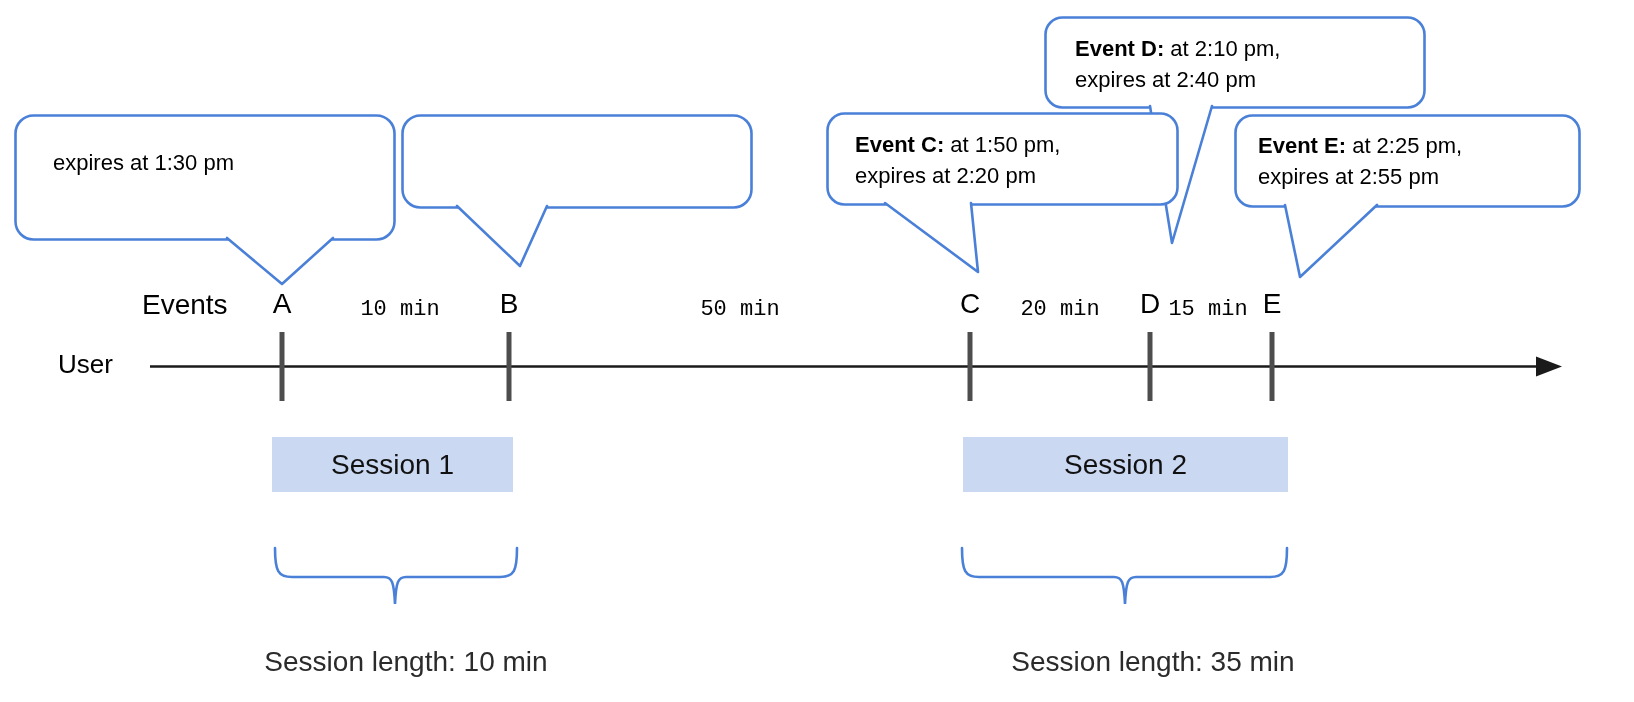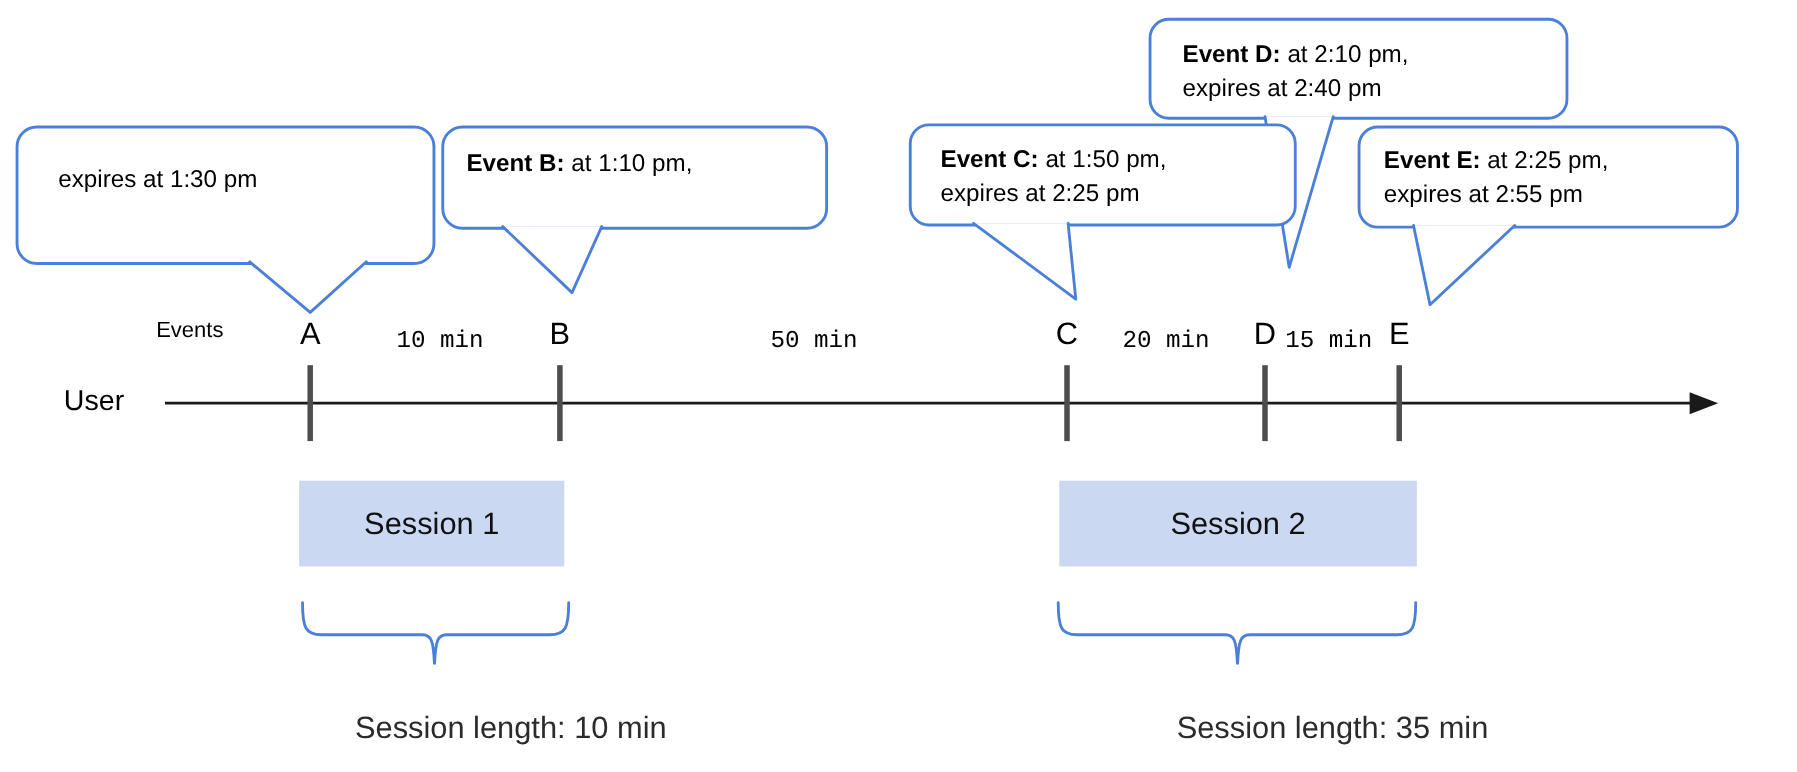--- a/index.html
+++ b/index.html
@@ -11,29 +11,29 @@
   .bubble{fill:#ffffff;stroke:var(--bubble_border,#4a80d8);stroke-width:2.6;}
   .tail{fill:#ffffff;stroke:var(--bubble_border,#4a80d8);stroke-width:2.6;stroke-linejoin:round;stroke-linecap:round;}
   .axis-line{stroke:var(--axis,#1a1a1a);stroke-width:2.6;}
   .arrow-head{fill:var(--axis,#1a1a1a);}
   .tick{stroke:var(--tick,#4d4d4d);stroke-width:5;}
   .brace{fill:none;stroke:var(--brace,#4a80d8);stroke-width:2.6;stroke-linecap:round;}
   .txt{position:absolute;white-space:nowrap;}
   .bubble-text{font-size:22px;line-height:31px;color:var(--text,#000);}
   .bubble-text b{font-weight:bold;}
   .axis-label{font-size:26px;color:var(--text,#000);}
-  .events-label{font-size:20px;color:var(--text,#000);}
+  .events-label{font-size:28px;color:var(--text,#000);}
   .event-letter{font-size:28px;width:40px;text-align:center;color:var(--text,#000);}
   .interval-label{font-size:22px;width:120px;text-align:center;color:var(--text,#000);font-family:Liberation Mono, monospace;}
   .session-box{
-    position:absolute;height:78px;background:var(--session_fill,#cbd8f2);
+    position:absolute;height:55px;background:var(--session_fill,#cbd8f2);
     display:flex;align-items:center;justify-content:center;
     font-size:28px;color:#111;
   }
-  .length-label{font-size:28px;width:400px;text-align:right;color:var(--length_text,#2b2b2b);}
+  .length-label{font-size:28px;width:400px;text-align:center;color:var(--length_text,#2b2b2b);}
 </style>
 </head>
 <body>
 
 <div id="canvas">
 
   <svg id="diagram-svg" width="1634" height="702" viewBox="0 0 1634 702">
 
     <rect class="bubble" x="1045.5" y="17.5" width="379" height="90" rx="17"></rect>
     <path class="tail" d="M 1150 106 L 1172 243 L 1212 106"></path>
@@ -61,26 +61,25 @@
 
     <path class="brace" d="M 275 548 C 275 571 278 577 292 577 H 384 C 392 577 394 582 395 604 C 396 582 398 577 406 577 H 500 C 514 577 517 571 517 548"></path>
     <path class="brace" d="M 962 548 C 962 571 965 577 979 577 H 1114 C 1122 577 1124 582 1125 604 C 1126 582 1128 577 1136 577 H 1270 C 1284 577 1287 571 1287 548"></path>
   </svg>
 
   <div class="txt bubble-text" style="left:53px;top:147px">
     <div>expires at 1:30 pm</div>
   </div>
 
   <div class="txt bubble-text" style="left:424px;top:132px">
-    <div><b>Event B:</b><span> at 1:10 pm,</span></div>
   </div>
 
   <div class="txt bubble-text" style="left:855px;top:129px">
     <div><b>Event C:</b><span> at 1:50 pm,</span></div>
-    <div>expires at 2:25 pm</div>
+    <div>expires at 2:20 pm</div>
   </div>
 
   <div class="txt bubble-text" style="left:1075px;top:33px">
     <div><b>Event D:</b><span> at 2:10 pm,</span></div>
     <div>expires at 2:40 pm</div>
   </div>
 
   <div class="txt bubble-text" style="left:1258px;top:130px">
     <div><b>Event E:</b><span> at 2:25 pm,</span></div>
     <div>expires at 2:55 pm</div>

